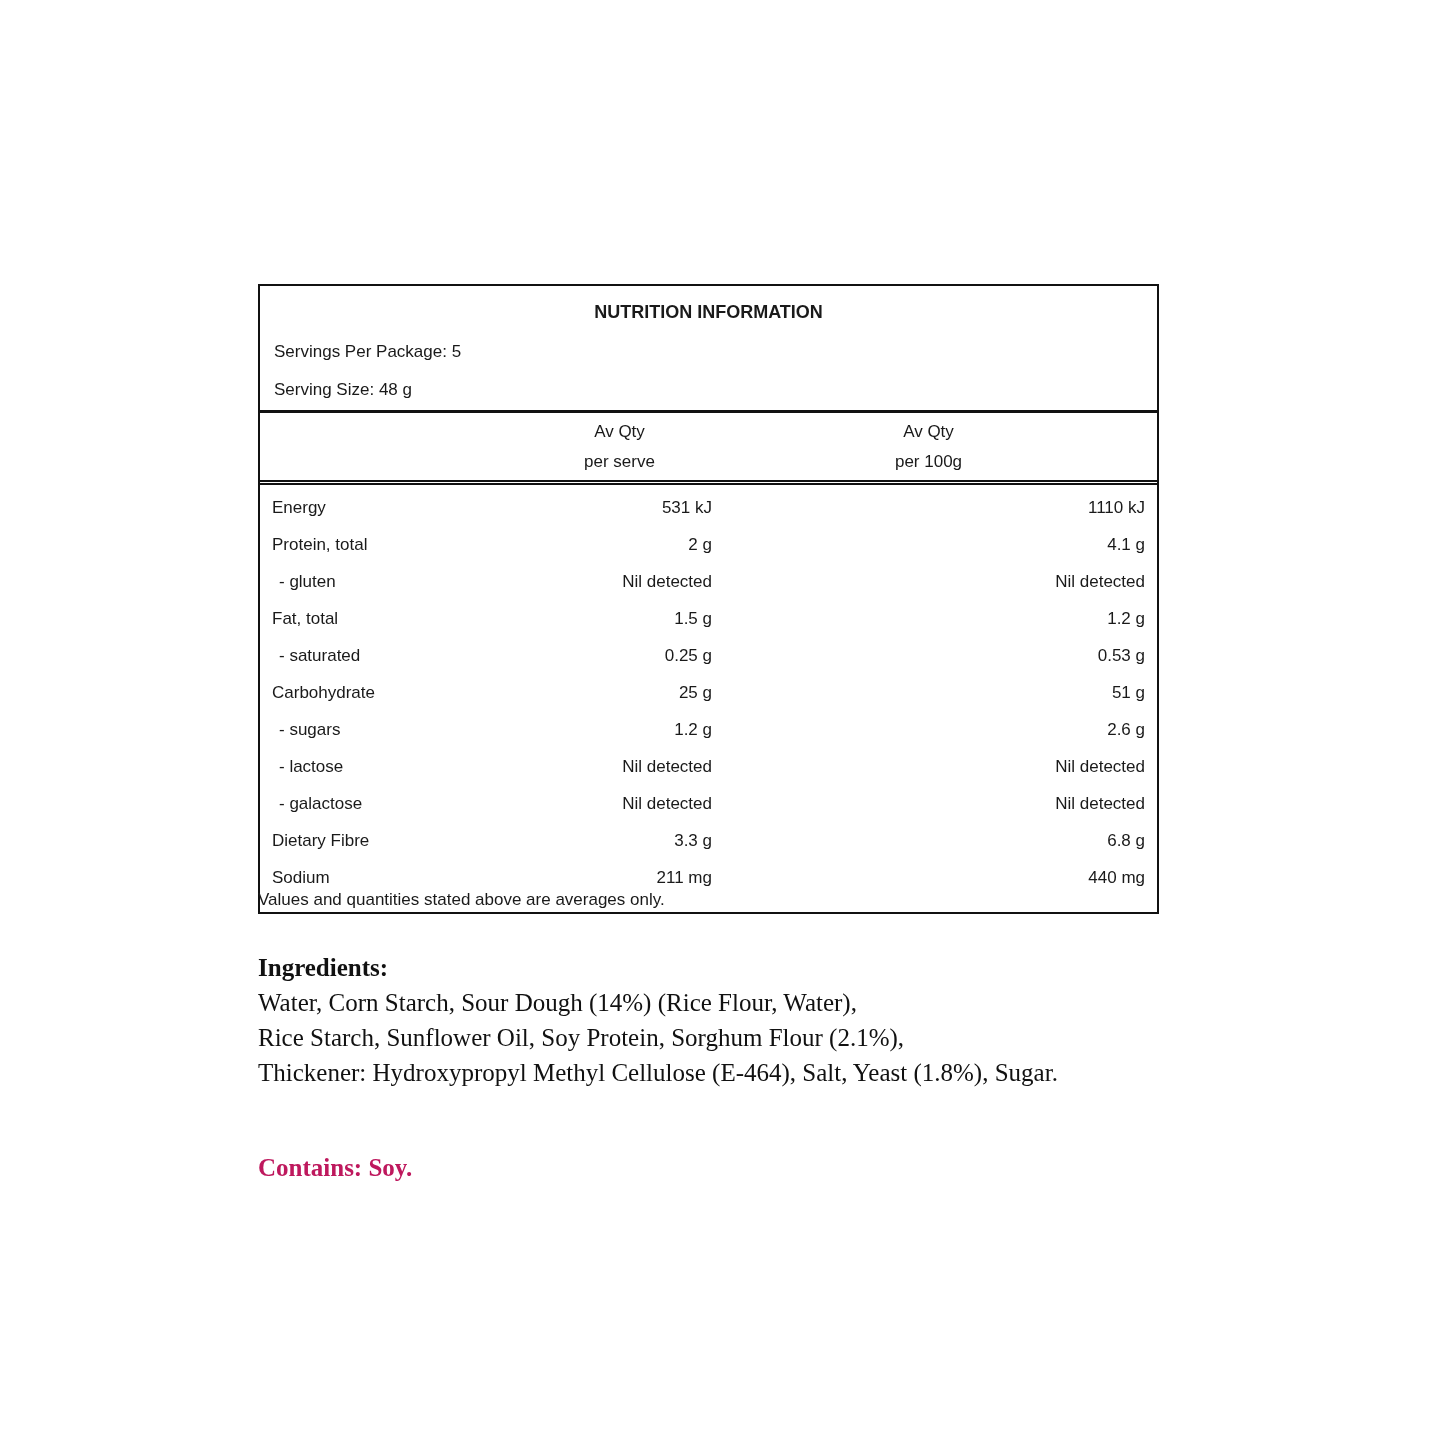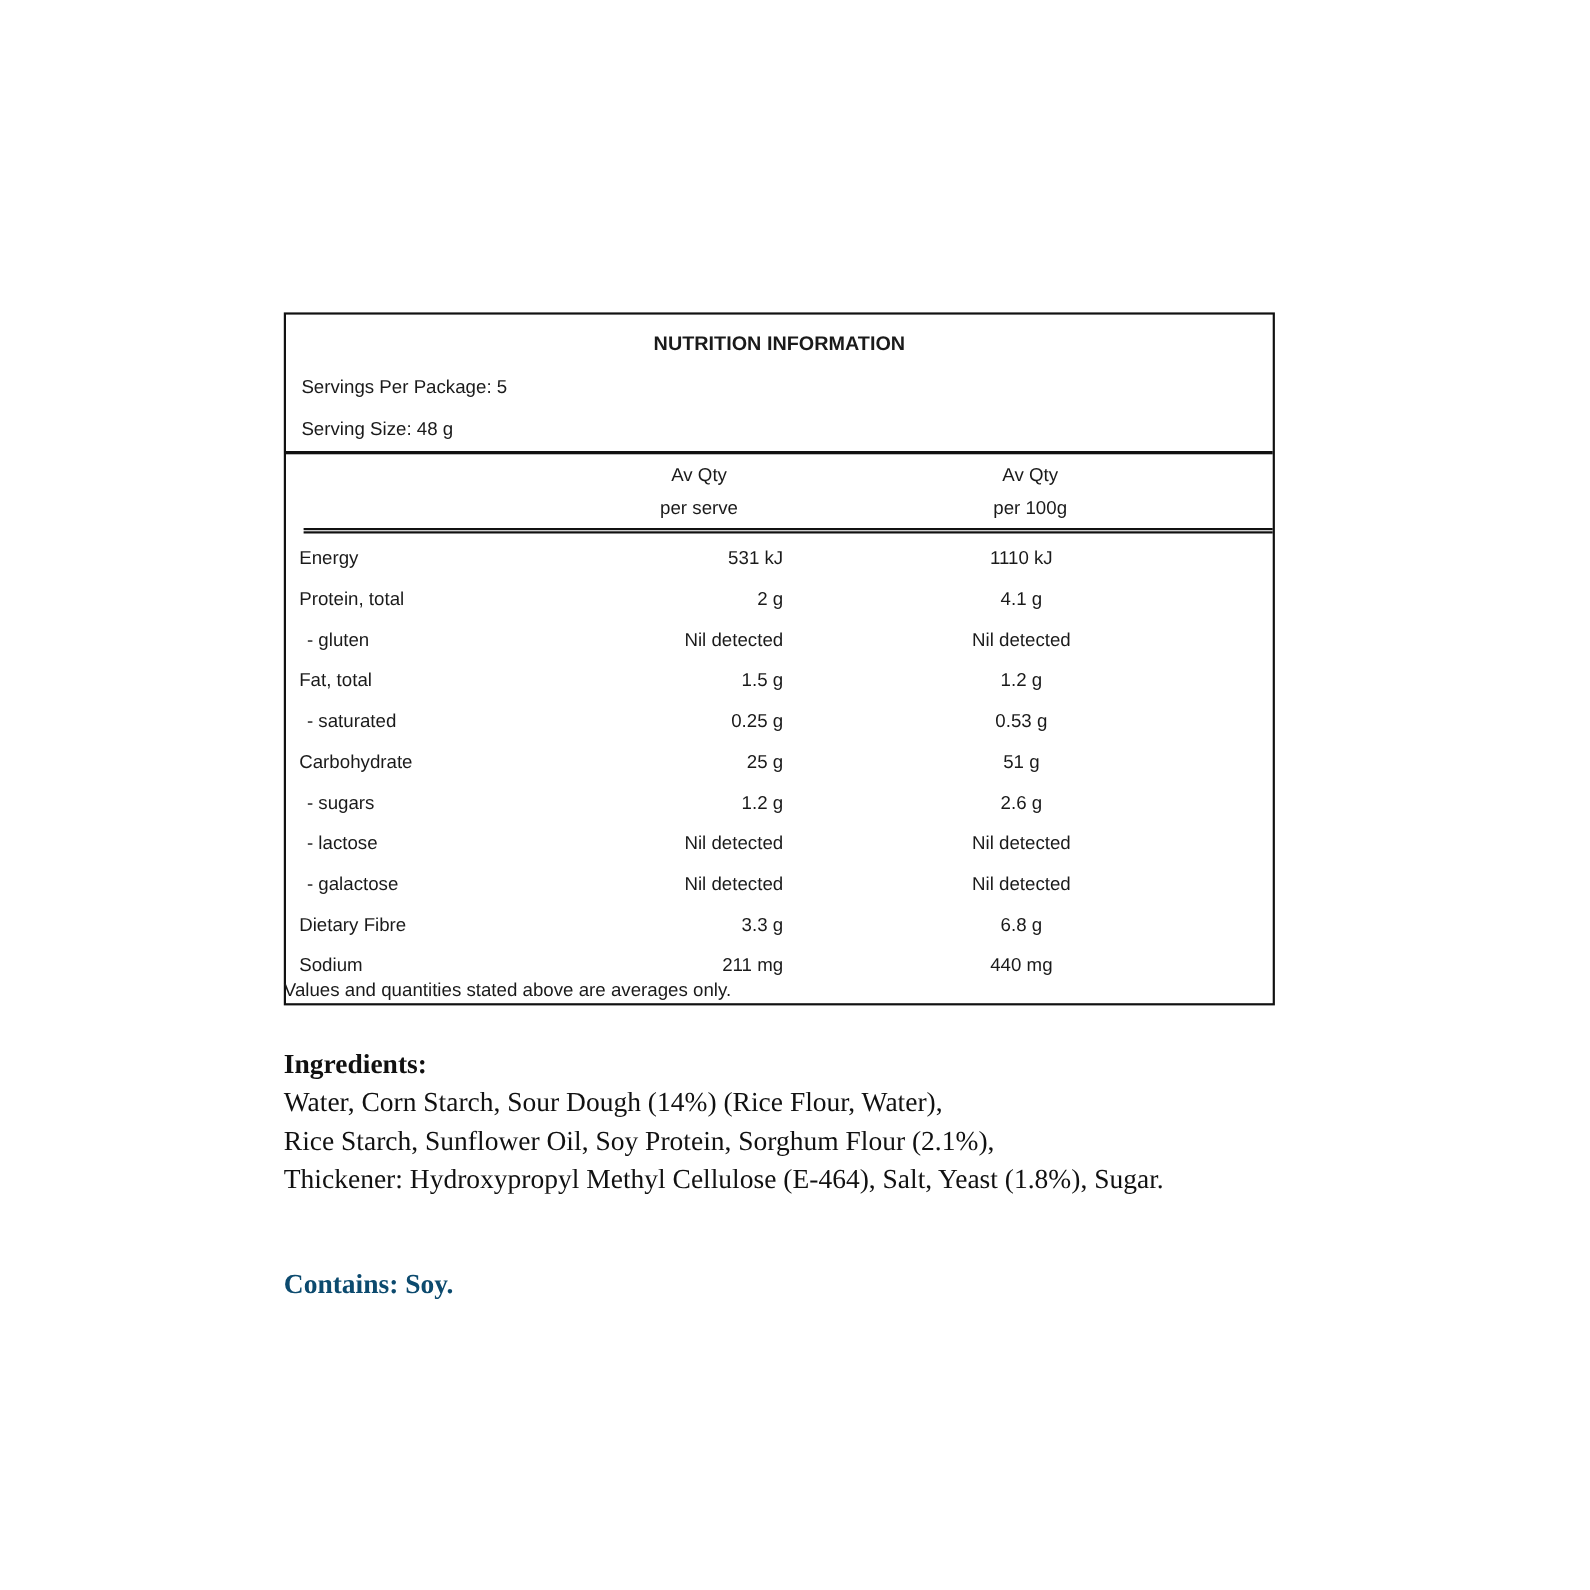--- a/index.html
+++ b/index.html
@@ -25,50 +25,49 @@
     line-height: 28px; margin-top: 2px;
   }
   .servings-line { font-size: 17px; line-height: 20px; margin-top: 16px; }
   .serving-size-line { font-size: 17px; line-height: 20px; margin-top: 18px; }
 
   .col-head {
     display: flex;
     border-bottom: 5px double #111;
     padding: 4px 12px 3px;
     font-size: 17px;
-    margin-left: 16px;
   }
   .col-head .hline { line-height: 30px; text-align: center; }
 
   .rows { padding: 4px 0 16px; }
   .row { display: flex; height: 37px; line-height: 37px; padding: 0 12px; font-size: 17px; }
   .cell.label { width: 255px; text-align: left; }
   .row.indent .cell.label { padding-left: 7px; }
   .cell.serve { width: 185px; text-align: right; }
-  .cell.per100 { flex: 1; text-align: center; }
+  .cell.per100 { flex: 1; text-align: right; }
   .col-head .cell.serve, .col-head .cell.per100 { text-align: center; }
 
   .footnote {
     position: absolute; left: 258px; top: 889px;
     font-size: 17px; line-height: 22px;
   }
 
   
   .ingredients {
     position: absolute; left: 258px; top: 950px; width: 1040px;
     font-family: "Liberation Serif", serif;
     font-size: 25px; line-height: 35px; color: #111;
   }
   .ing-heading { font-weight: 700; }
   .ing-line .b { font-weight: 400; }
 
   .contains {
     position: absolute; left: 258px; top: 1150px;
     font-family: "Liberation Serif", serif;
-    font-size: 25px; line-height: 35px; font-weight: 700; color: #0c4a6e;
+    font-size: 25px; line-height: 35px; font-weight: 700; color: #be185d;
   }
 </style>
 </head>
 <body>
 
 <section class="panel">
   <div class="panel-head">
     <div class="panel-title">NUTRITION INFORMATION</div>
     <div class="servings-line">Servings Per Package: 5</div>
     <div class="serving-size-line">Serving Size: 48 g</div>

